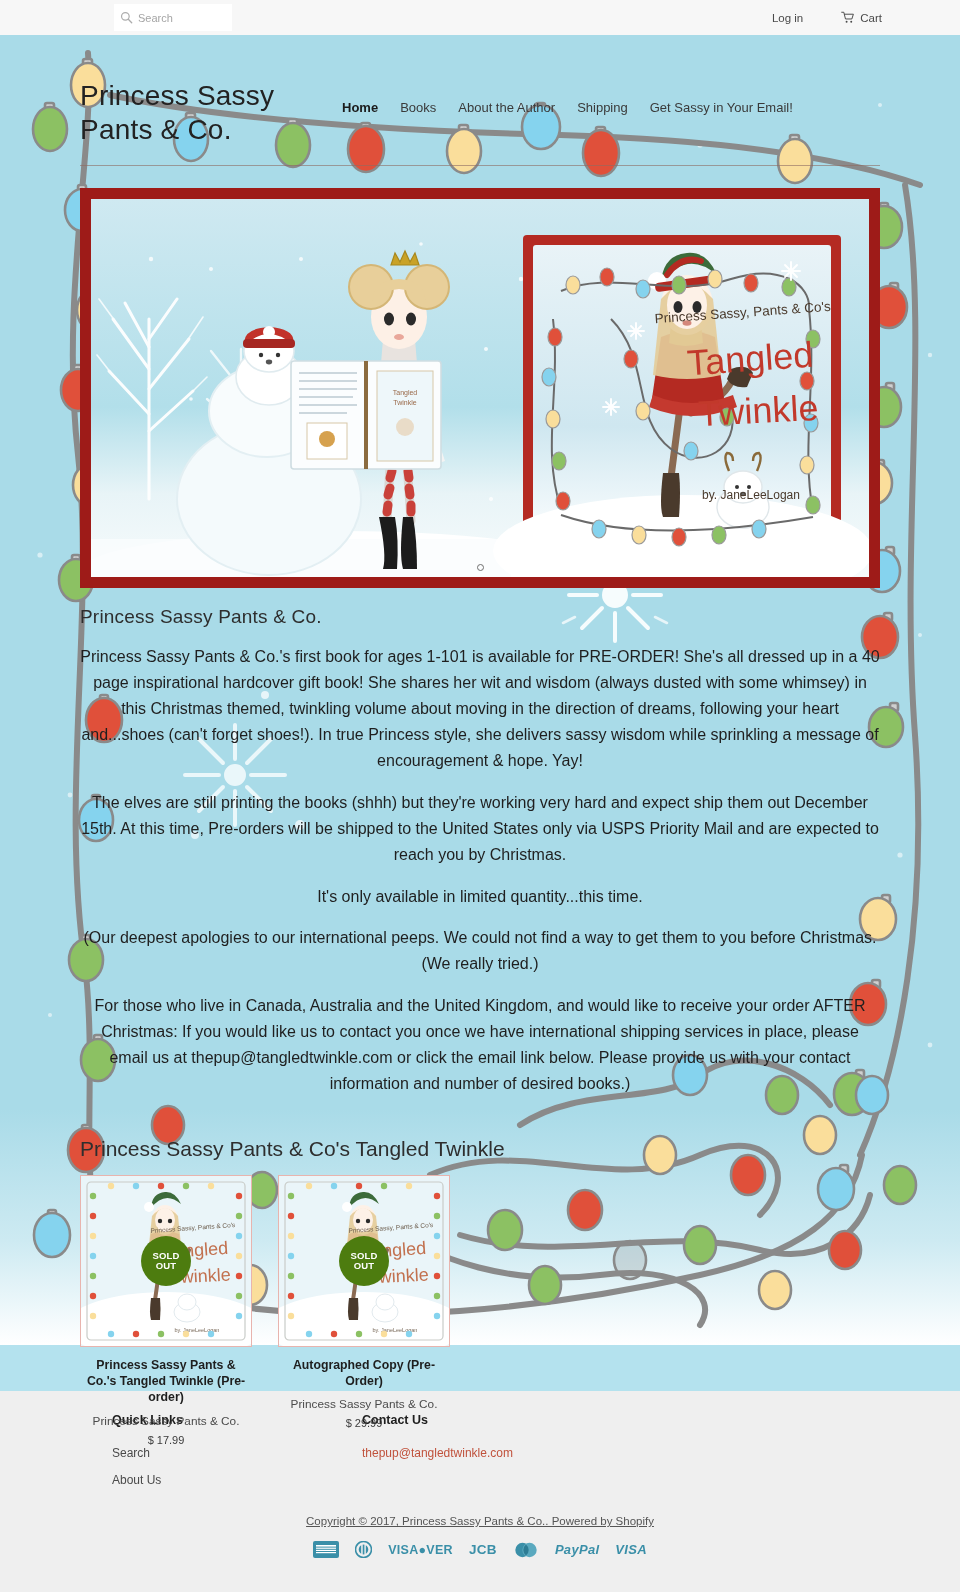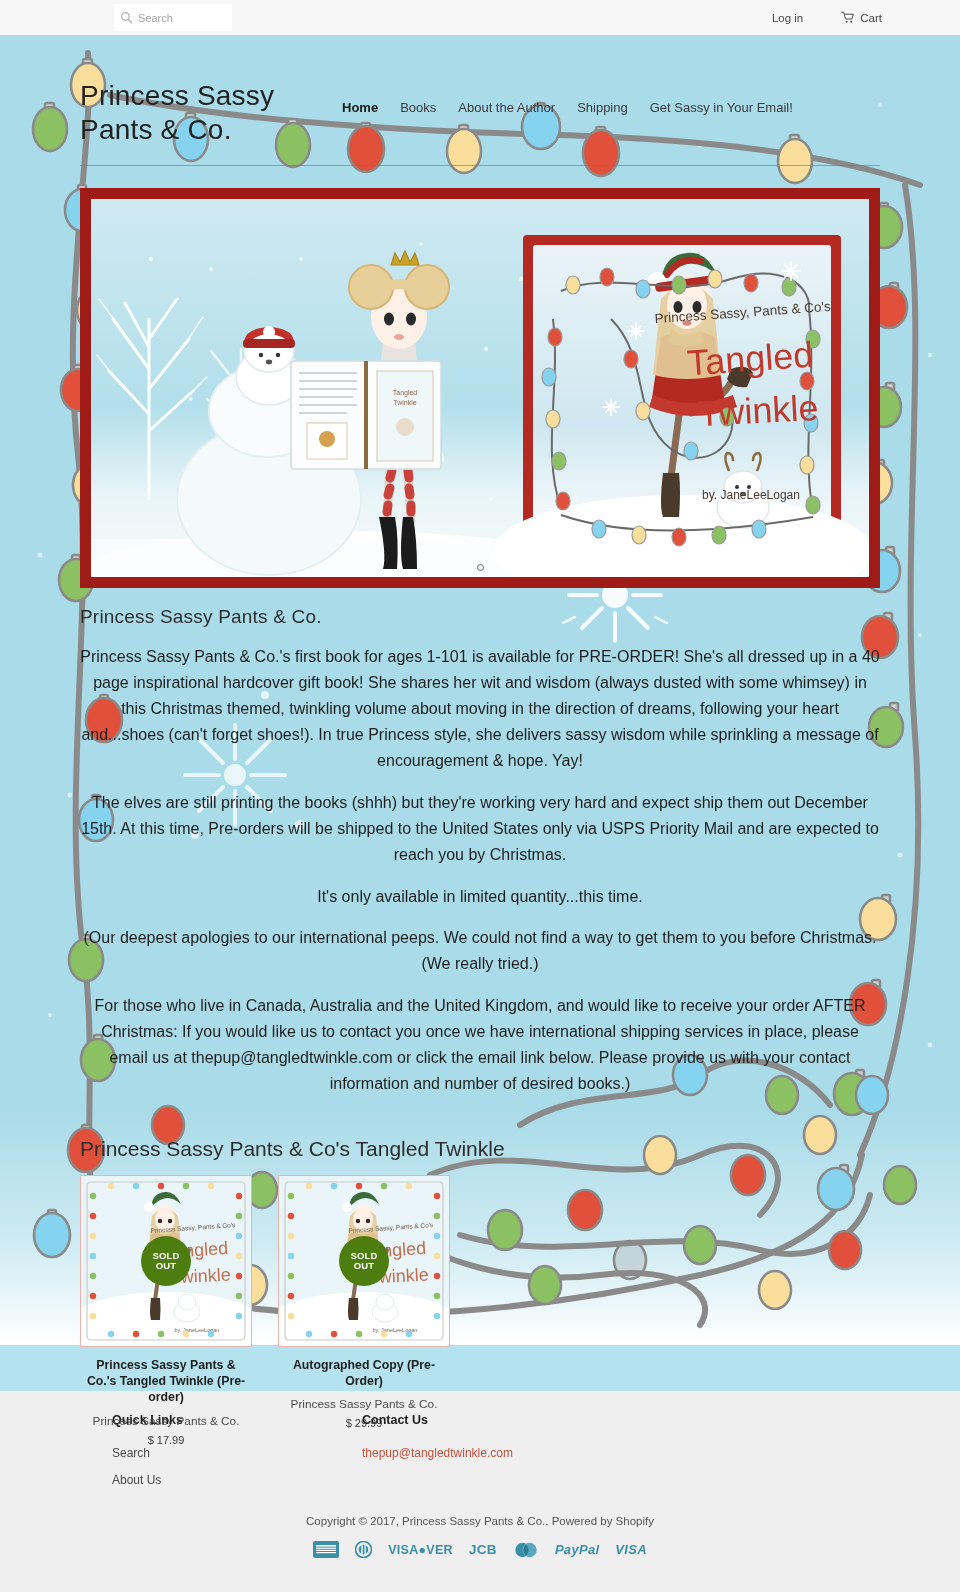--- a/index.html
+++ b/index.html
@@ -169,21 +169,21 @@
   .fcol h3 {
     font-size: 12.5px; font-weight:700; color:#1d1d1d; margin:0 0 16px 0;
   }
   .fcol ul { list-style:none; margin:0; padding:0; }
   .fcol li { margin-bottom: 9px; }
   .fcol li a { font-size: 12px; color:#4a4a4a; text-decoration:none; }
   .social { display:flex; gap: 11px; }
   .social svg { display:block; }
   .contact-link { font-size: 12px; color:#c0523c; text-decoration:none; }
   .copyright {
-    text-align:center; font-size: 11.5px; color:#555555; margin-top: 18px;
+    text-align:center; font-size: 11.5px; color:#555555; margin-top: 18px; text-decoration: underline;
   }
   .payments {
     display:flex; align-items:center; justify-content:center;
     gap: 16px; margin-top: 14px;
   }
   .payments svg, .payments span { display:block; }
   .pay-text {
     font-family:"Liberation Sans", sans-serif;
     font-weight:700; color:#3a8fa8; letter-spacing:.3px;
   }

